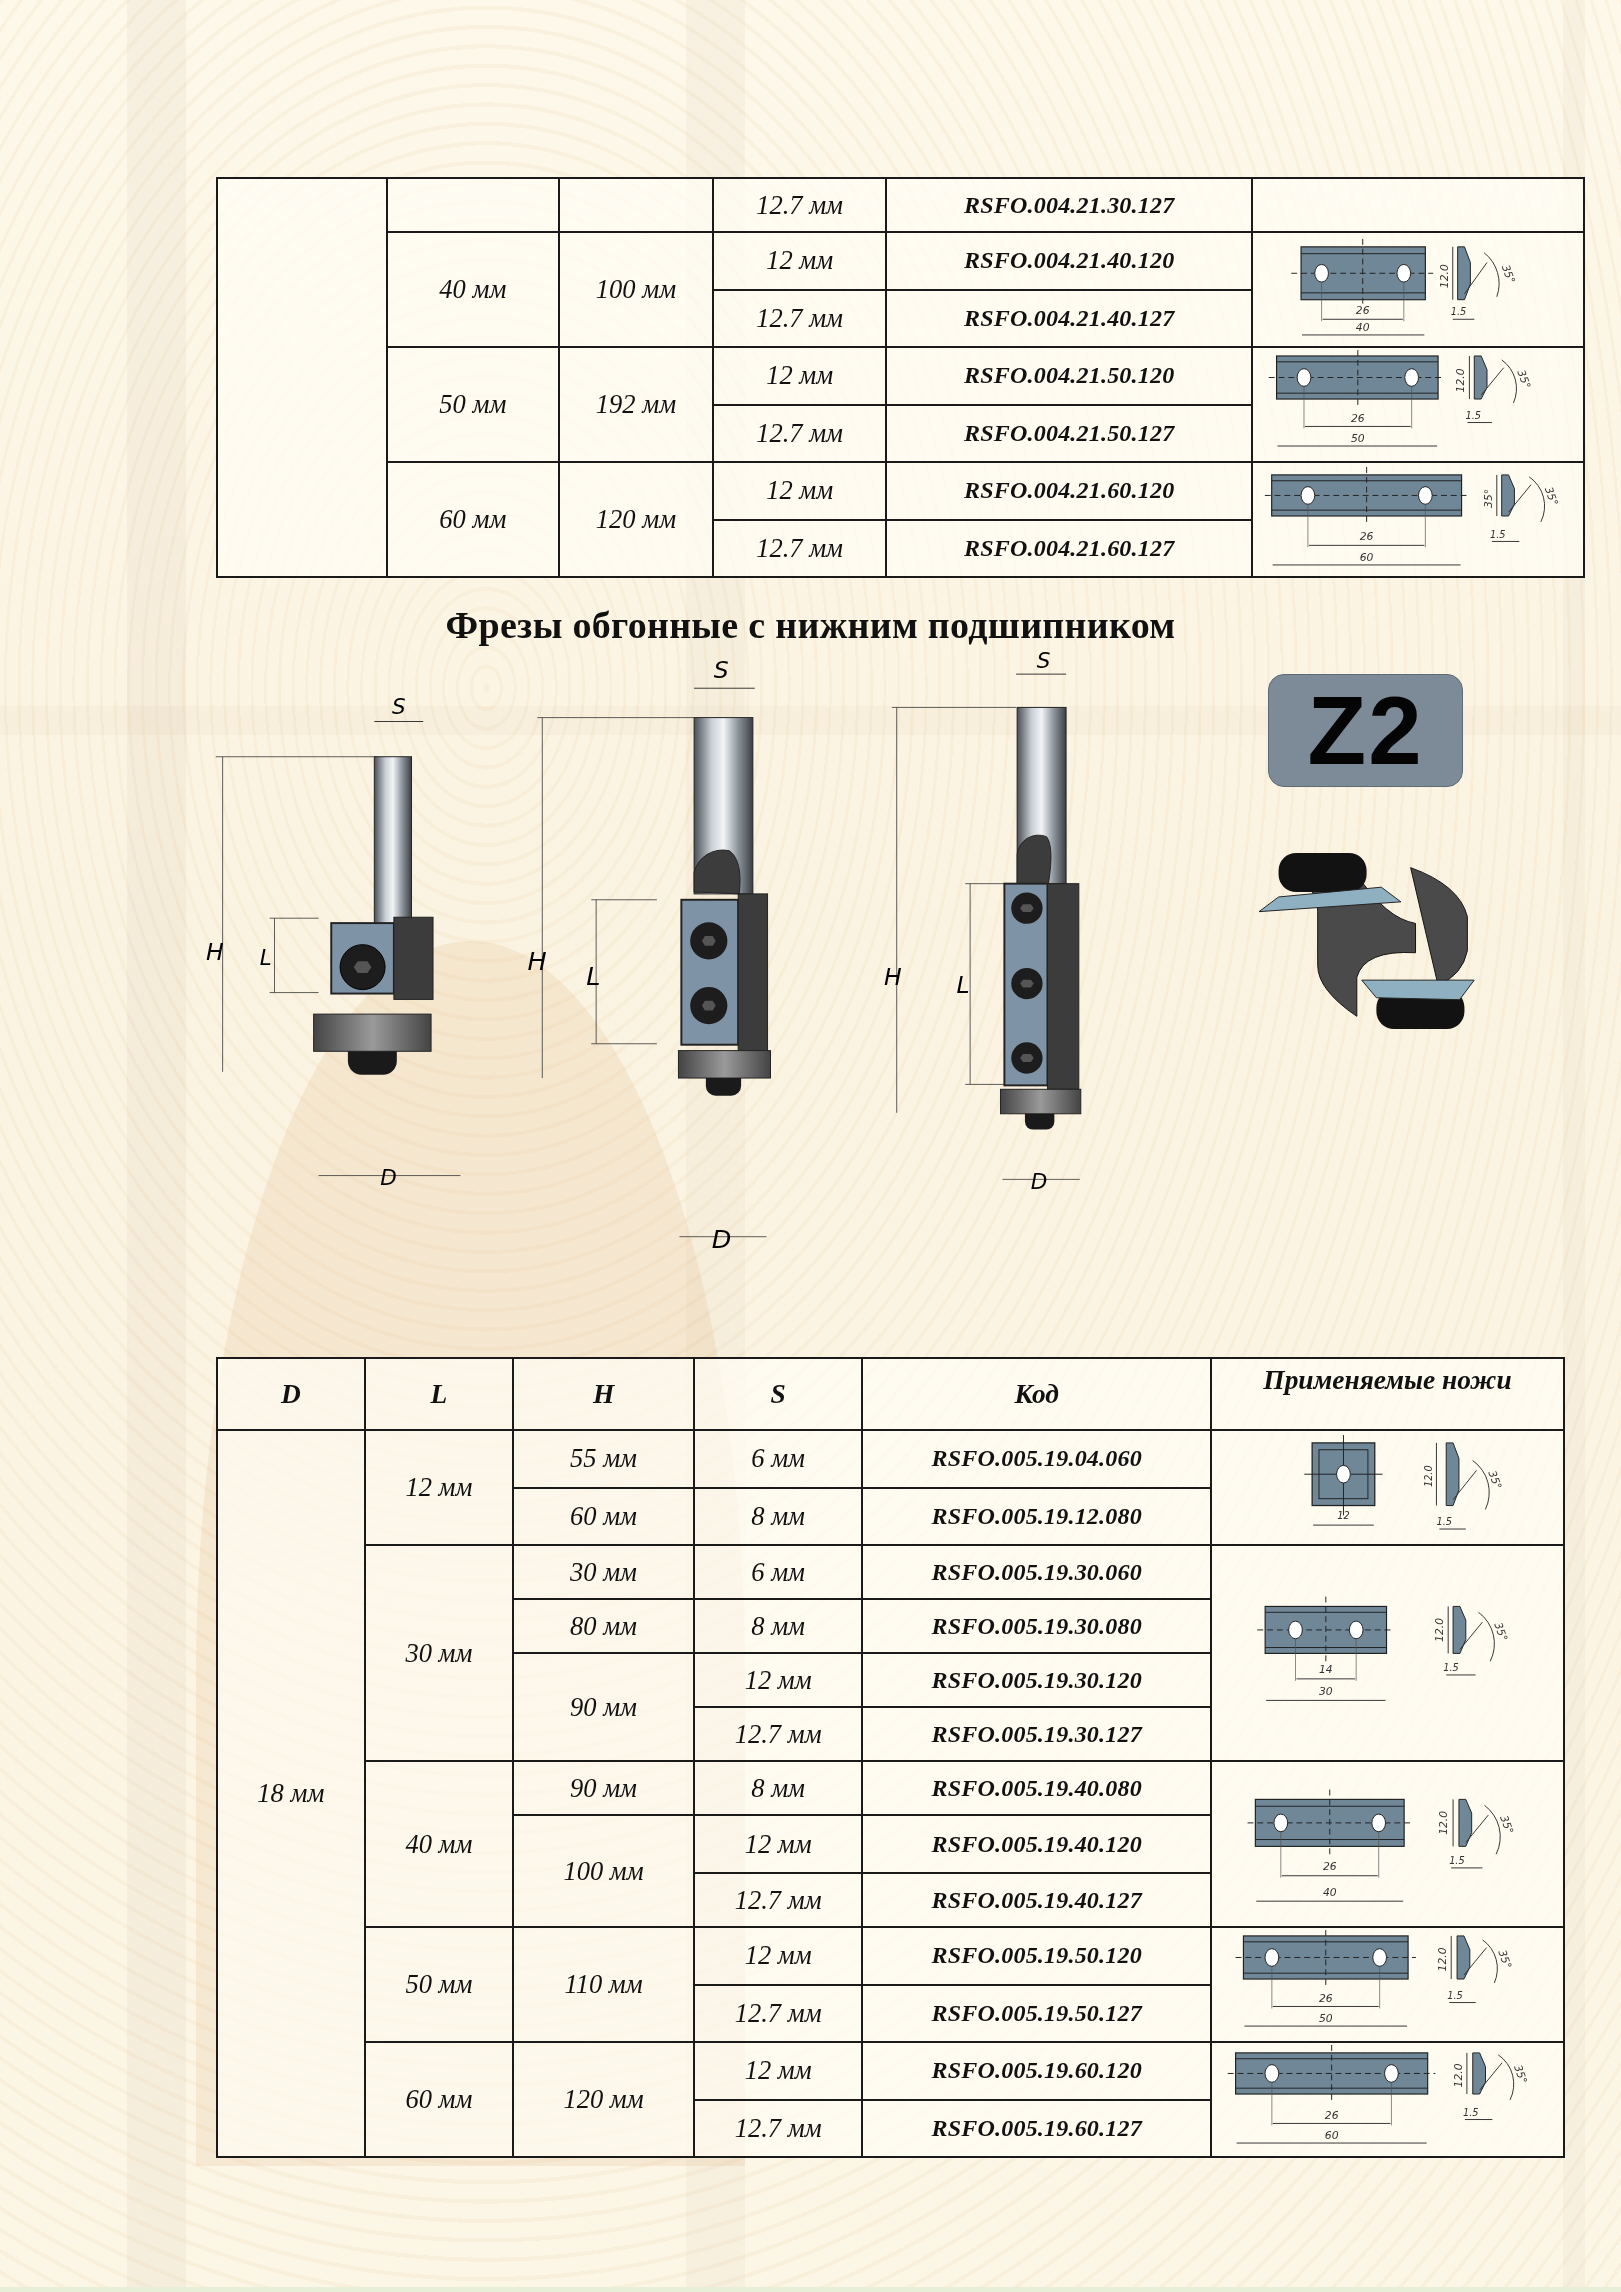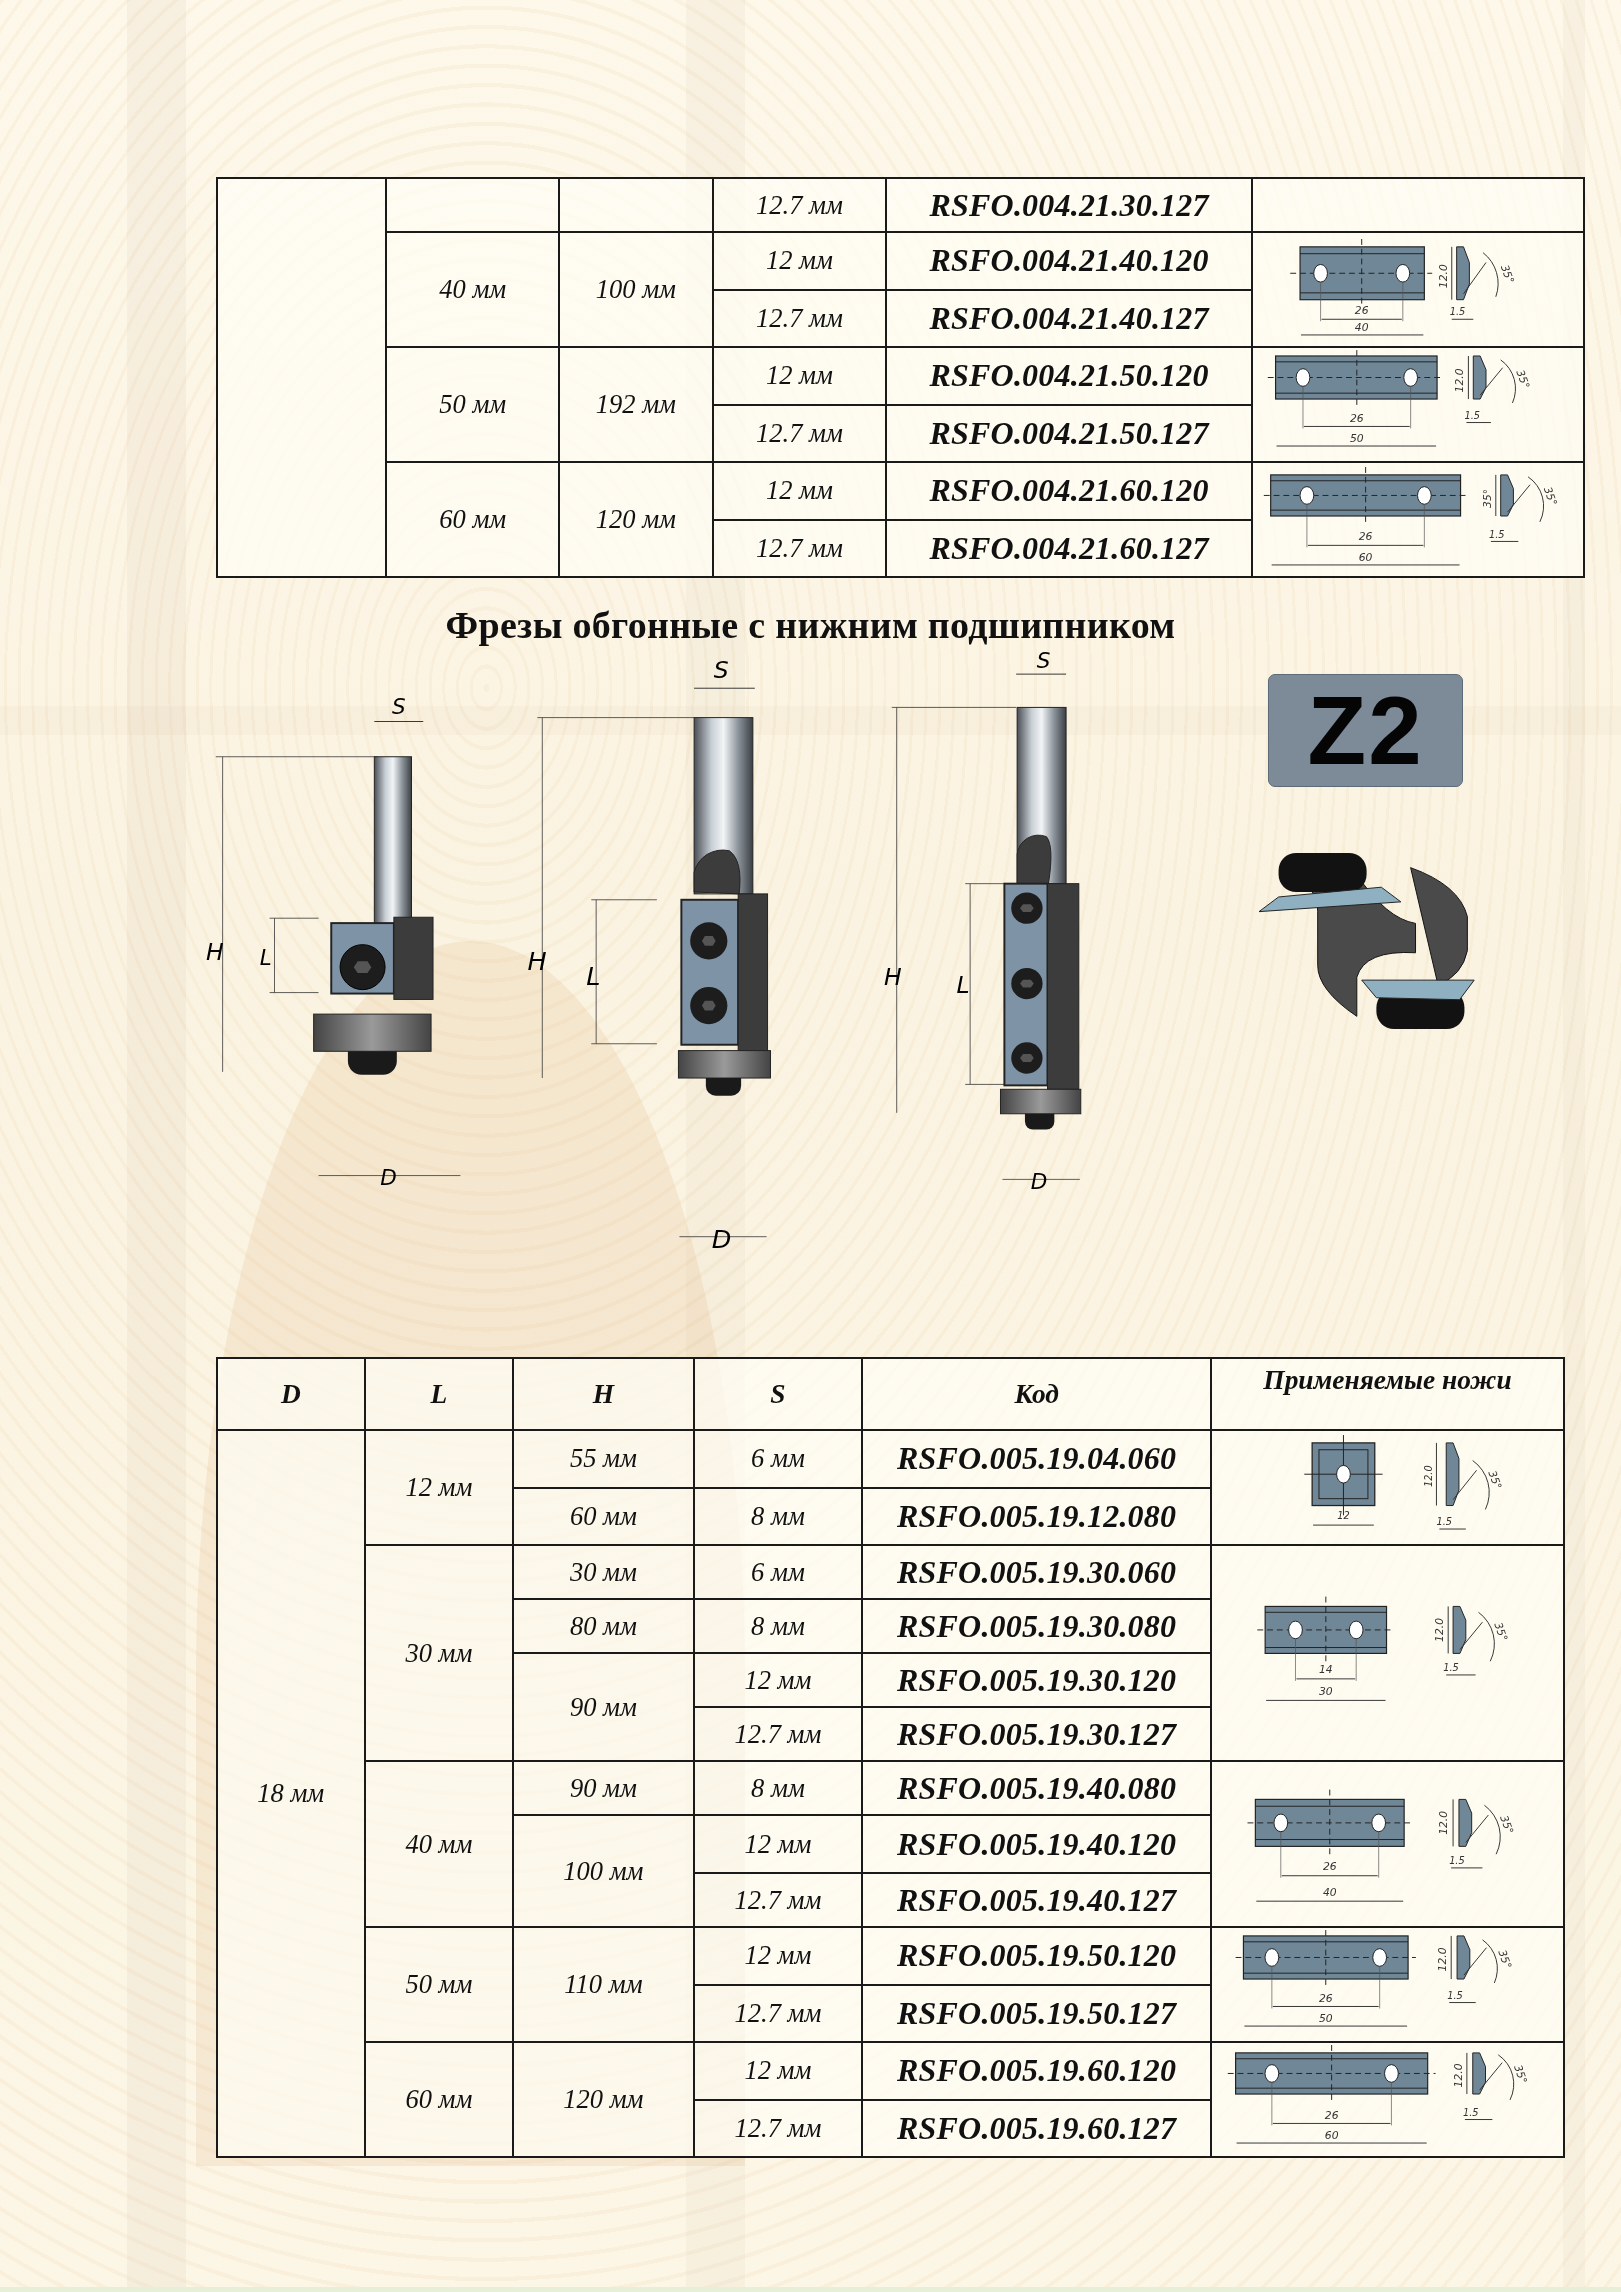--- a/index.html
+++ b/index.html
@@ -18,35 +18,35 @@
   table.spec {
     position: absolute; border-collapse: collapse;
     background: rgba(255,253,245,0.72);
     font-style: italic;
   }
   table.spec td, table.spec th {
     border: 2px solid #1a1a1a; text-align: center; vertical-align: middle;
     font-size: 26.5px; padding: 0; font-weight: normal;
   }
   table.spec th { font-weight: bold; font-size: 27.4px; }
-  table.spec td.code { font-weight: bold; font-size: 32px; letter-spacing: 0.2px; }
+  table.spec td.code { font-weight: bold; font-size: 24px; letter-spacing: 0.2px; }
   table.spec td.knife { position: relative; }
 
   #top-table { left: 216px; top: 177px; width: 1369px; }
   #bottom-table { left: 216px; top: 1357px; width: 1349px; }
 
   .section-title {
     position: absolute; left: 0; width: 1621px; top: 603px; text-align: center;
     font-family: "Liberation Serif", serif; font-weight: bold; font-size: 38px;
     letter-spacing: 0.3px;
   }
   .drawing { position: absolute; }
   .z-badge {
     position: absolute; left: 1268px; top: 674px; width: 193px; height: 111px;
-    background: #7d8a97; border-radius: 7px; border: 1px solid #5d6a77;
+    background: #7d8a97; border-radius: 16px; border: 1px solid #5d6a77;
     display: flex; align-items: center; justify-content: center;
     font-family: "Liberation Sans", sans-serif; font-weight: bold; font-size: 96px; color: #050505;
     letter-spacing: 2px;
   }
   .dim-label { font-family: "DejaVu Sans", sans-serif; font-style: italic; }
 </style>
 </head>
 <body>
 
 <div class="bg-layer bg-plank" style="left:127px;top:0;width:59px;height:2293px;opacity:.6"></div>

